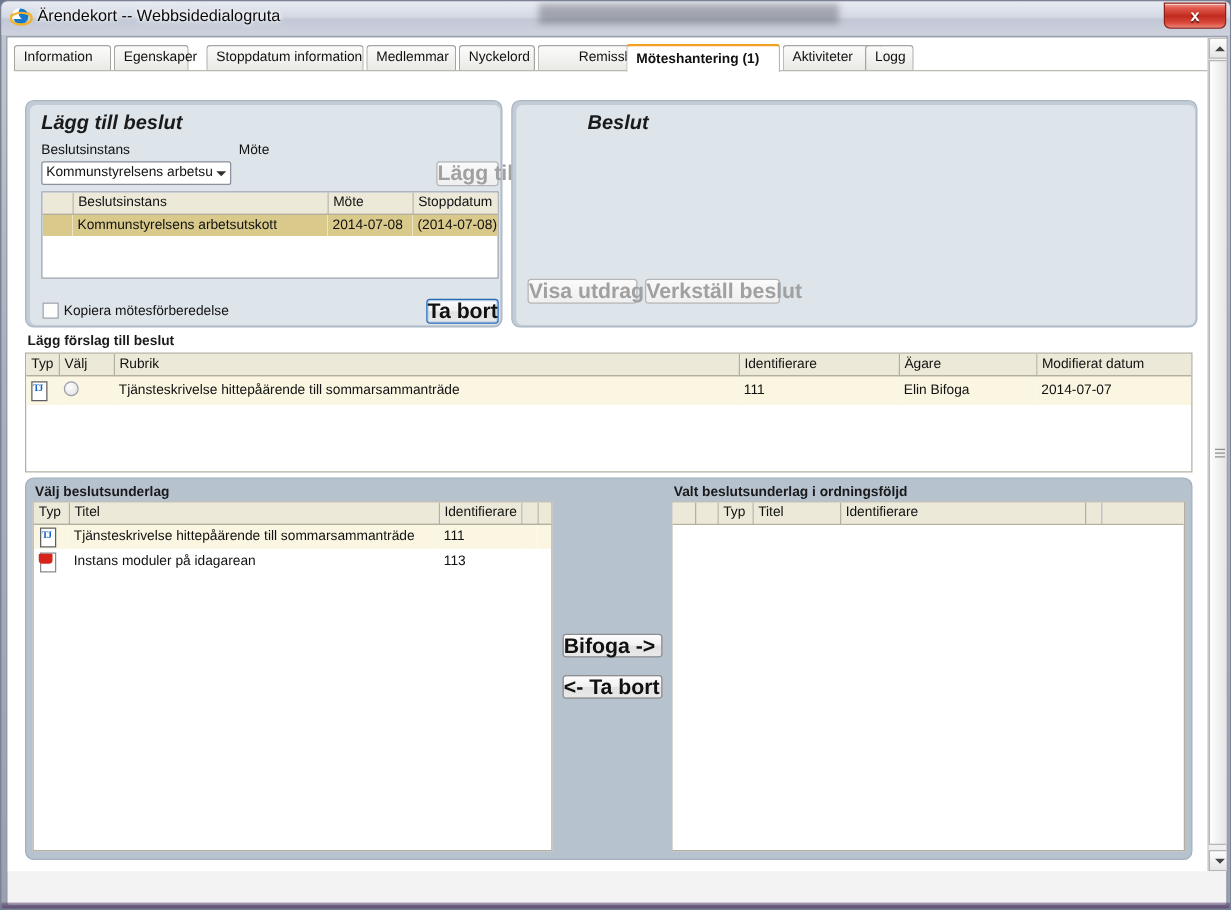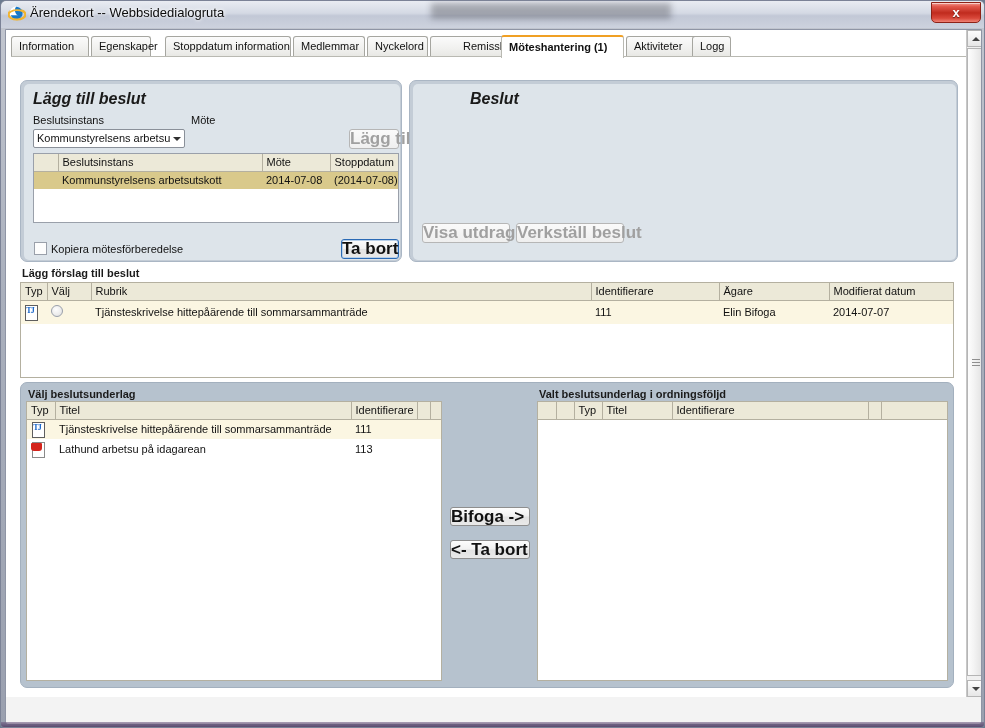--- a/index.html
+++ b/index.html
@@ -479,21 +479,21 @@
               </td>
               <td>Tjänsteskrivelse hittepåärende till sommarsammanträde</td>
               <td>111</td>
               <td></td>
               <td></td>
             </tr>
             <tr style="height:20px">
               <td style="padding-left:4px">
                 <span class="icon-pdf"></span>
               </td>
-              <td>Lathund arbetsu på idagarean</td>
+              <td>Instans moduler på idagarean</td>
               <td>113</td>
               <td></td>
               <td></td>
             </tr>
           </tbody>
         </table>
       </div>
 
       <div class="btn" style="left:444px; top:477px; width:80px; height:19px; line-height:17px;">Bifoga -&gt;</div>
       <div class="btn" style="left:444px; top:510px; width:80px; height:19px; line-height:17px;">&lt;- Ta bort</div>

